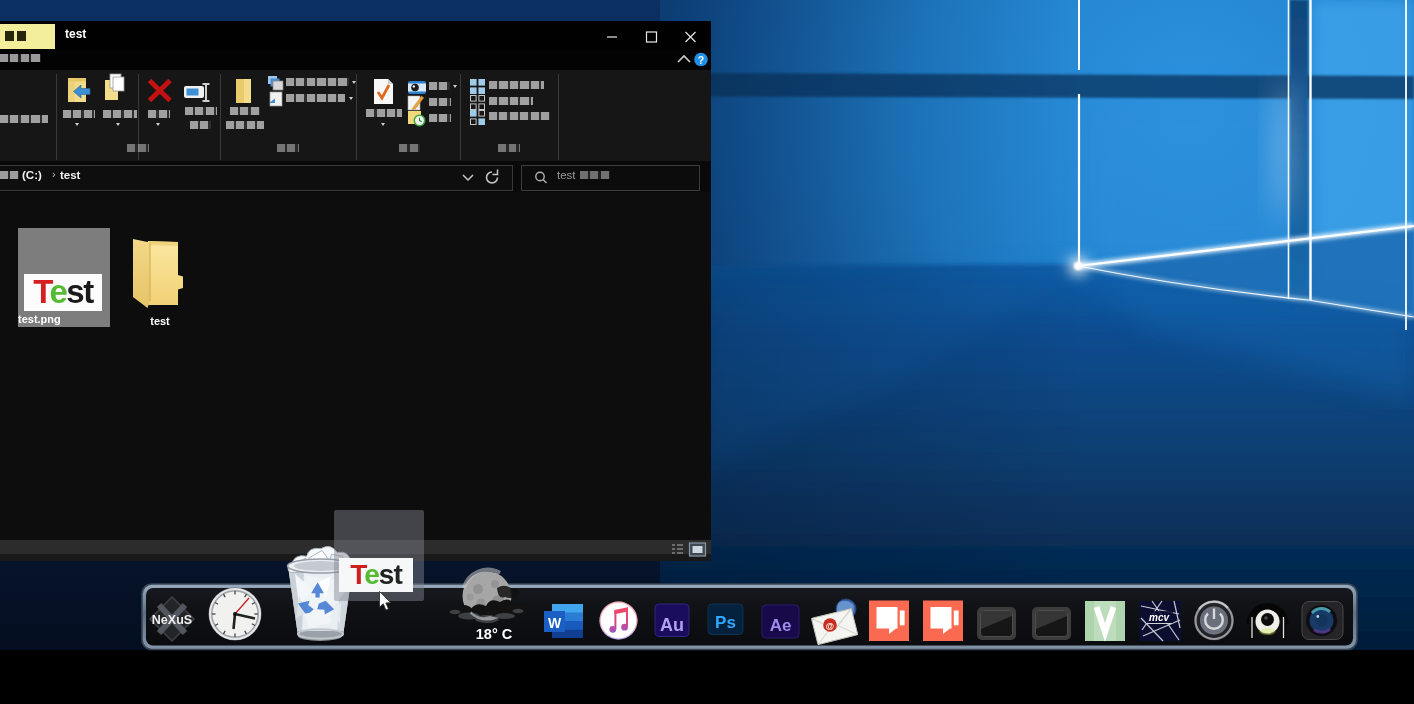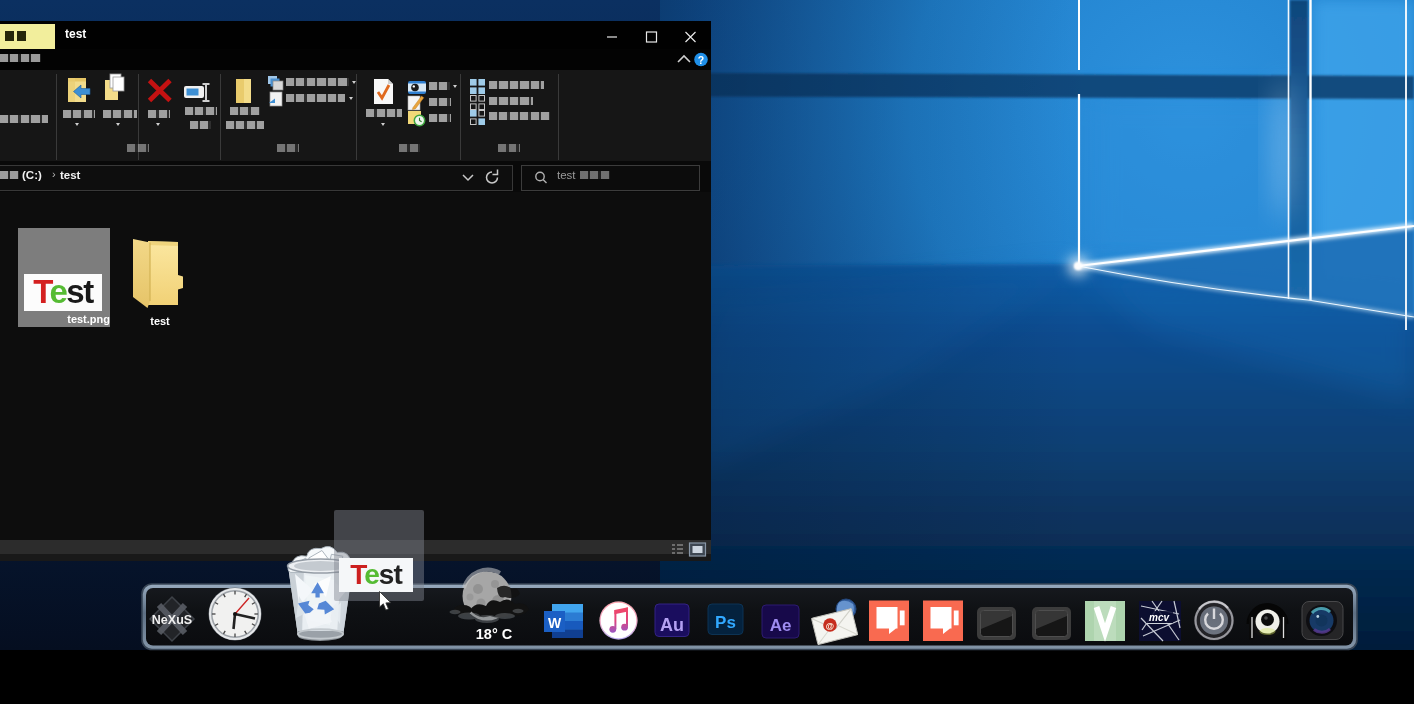--- a/index.html
+++ b/index.html
@@ -255,21 +255,21 @@
     <circle cx="8" cy="7.5" r="4.2" fill="none" stroke="#b0b0b0" stroke-width="1.4"></circle>
     <line x1="11" y1="10.5" x2="14.5" y2="14" stroke="#b0b0b0" stroke-width="1.4"></line>
   </svg>
   <div class="abs" style="left:557px;top:148px;color:#9a9a9a;font-size:11.5px;">test</div>
   <div class="jpg2" style="left:580px;top:150px;width:30px;"></div>
 
   <div class="abs" style="left:0;top:171px;width:711px;height:348px;background:#0d0d0d;"></div>
 
   <div class="abs" style="left:18px;top:207px;width:92px;height:99px;background:#7d7d7d;"></div>
   <div class="abs" style="left:24px;top:253px;width:78px;height:37px;background:#fcfcfc;text-align:center;font-weight:bold;font-size:33px;letter-spacing:-1.5px;line-height:35px;"><span style="color:#d42020;">T</span><span style="color:#55bb33;">e</span><span style="color:#1a1a1a;">st</span></div>
-  <div class="abs" style="left:18px;top:292px;width:92px;text-align:right;color:#fff;font-size:11px;font-weight:bold;">test.png</div>
+  <div class="abs" style="left:18px;top:292px;width:92px;text-align:left;color:#fff;font-size:11px;font-weight:bold;">test.png</div>
 
   <svg class="abs" style="left:132px;top:217px" width="53" height="75" viewBox="0 0 53 75">
     <defs>
           <linearGradient id="fg" x1="0" y1="0" x2="0" y2="1">
             <stop offset="0" stop-color="#fbe7a0"></stop>
             <stop offset="1" stop-color="#f1d176"></stop>
           </linearGradient>
     <linearGradient id="fg2" x1="0" y1="0" x2="0" y2="1">
             <stop offset="0" stop-color="#f2d888"></stop>
             <stop offset="1" stop-color="#e6c468"></stop>

